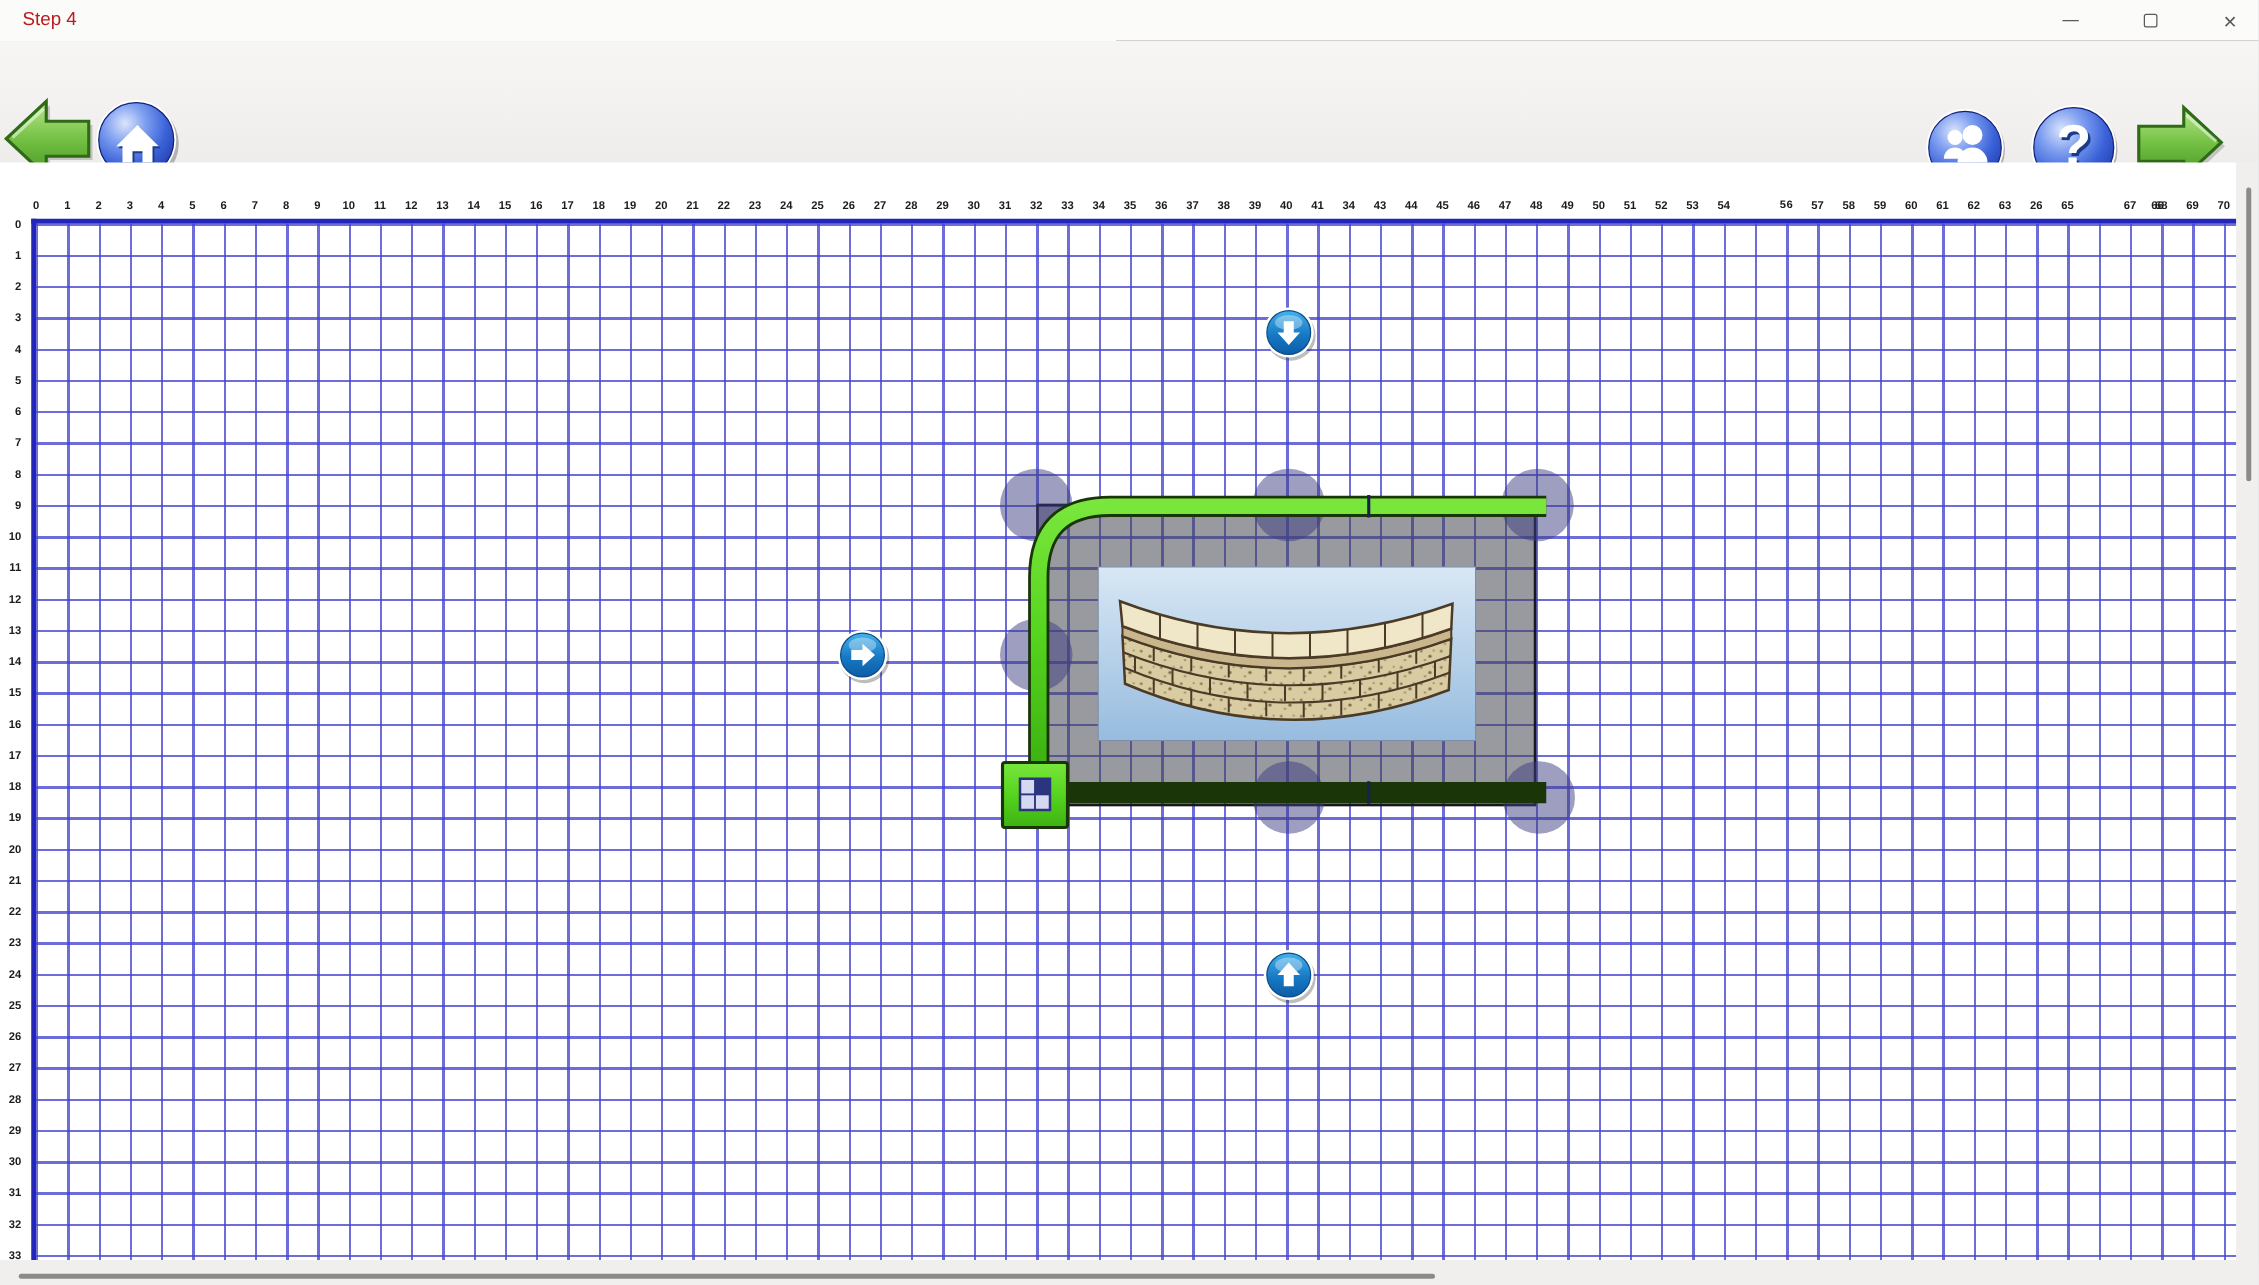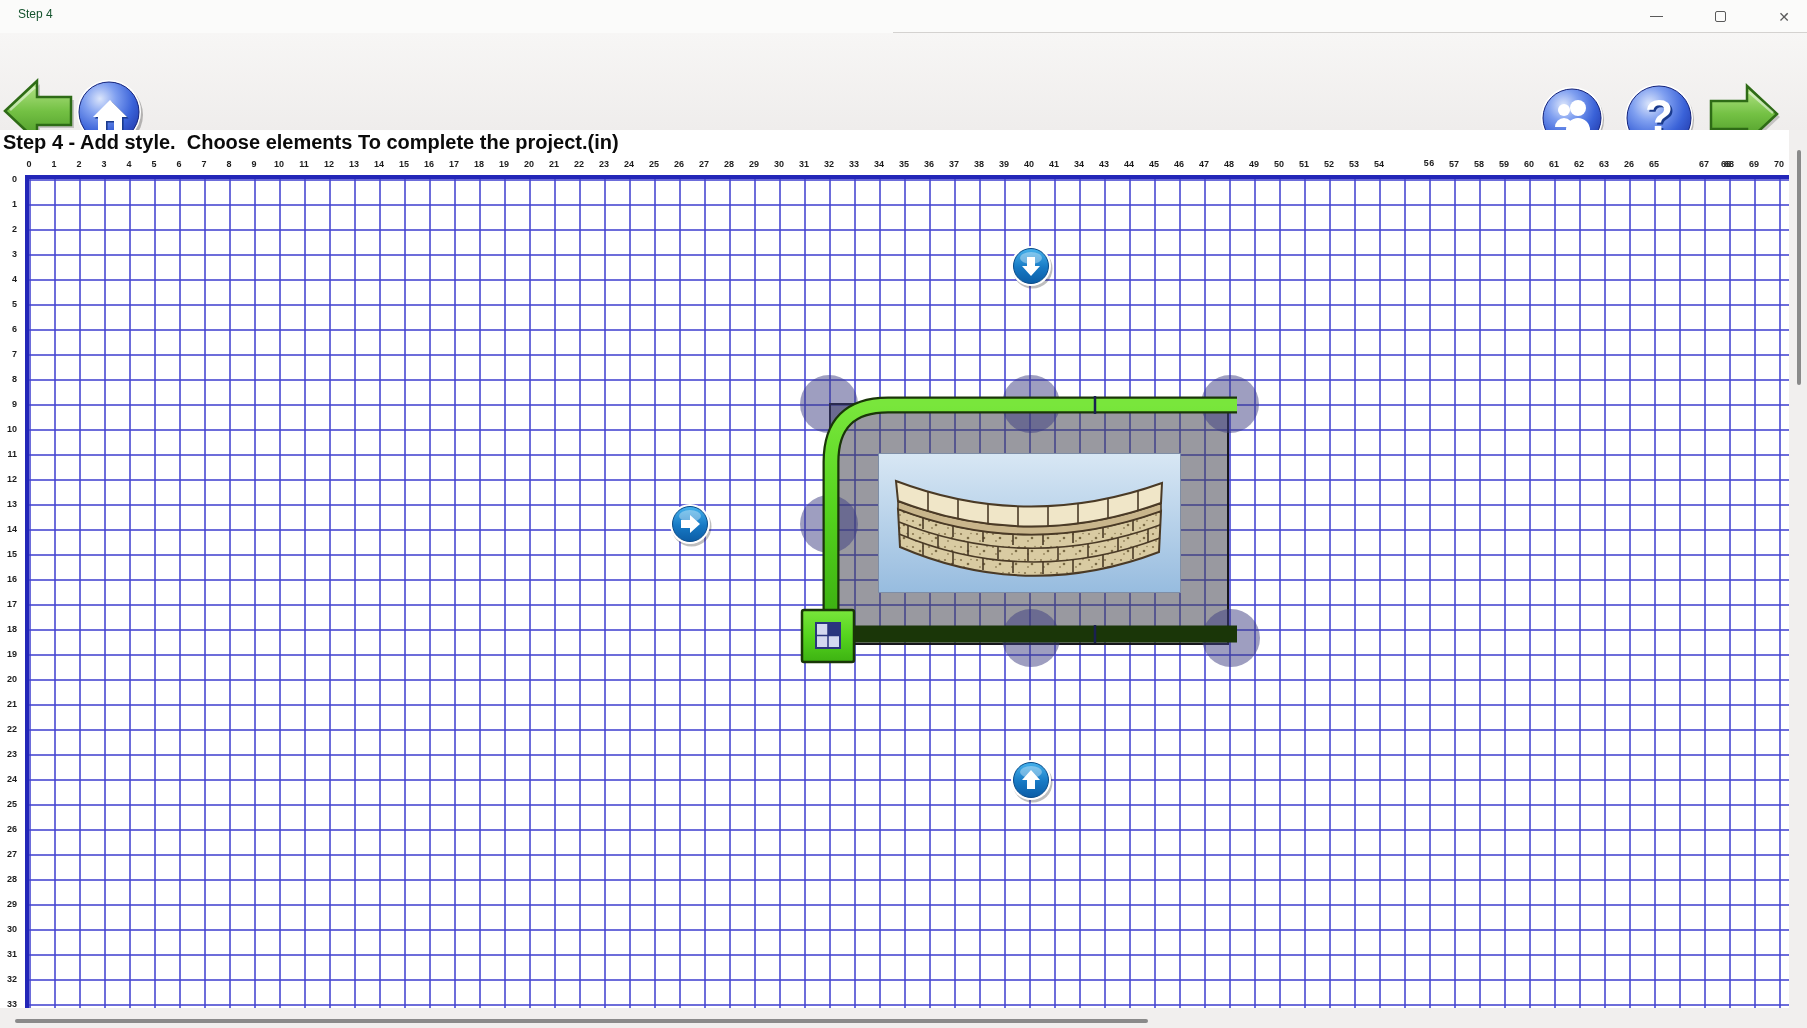--- a/index.html
+++ b/index.html
@@ -2,21 +2,21 @@
 <html><head>
 <meta charset="utf-8">
 <style>
   html,body{margin:0;padding:0;background:#d8d8d8;}
   *{box-sizing:border-box;}
   #app{position:relative;width:1807px;height:1028px;background:#efeeed;overflow:hidden;
        font-family:"Liberation Sans",sans-serif;}
 
   
   .titlebar{position:absolute;left:0;top:0;width:1807px;height:33px;background:#fbfbfa;}
-  .win-title{position:absolute;left:18px;top:7px;font-size:12px;color:#14532d;}
+  .win-title{position:absolute;left:18px;top:7px;font-size:15px;color:#b91c1c;}
   .win-controls{position:absolute;right:8px;top:0;height:33px;display:flex;align-items:center;gap:34px;}
   .wc{width:30px;height:26px;display:flex;align-items:center;justify-content:center;color:#5a5a5a;cursor:pointer;}
   .wc-min{width:13px;height:1.5px;background:#5a5a5a;display:inline-block;}
   .wc-max{width:11px;height:11px;border:1.4px solid #5a5a5a;border-radius:2px;display:inline-block;}
   .wc-close{font-size:14px;line-height:1;}
   .title-sep{position:absolute;left:893px;top:32px;width:914px;height:1px;background:#d4d2d0;}
 
   
   .toolbar{position:absolute;left:0;top:33px;width:1807px;height:97px;
            background:linear-gradient(#f7f6f5,#efedec);}
@@ -120,21 +120,20 @@
     </svg>
 
     <svg class="tb-btn" style="left:1709px;top:50px" width="74" height="68" viewBox="0 0 74 68" data-interactable="true">
       <polygon points="71,34 41,6 41,21 5,21 5,49 41,49 41,62" fill="rgba(0,0,0,0.18)" data-interactable="false"></polygon>
       <polygon points="68,31 38,3 38,18 2,18 2,46 38,46 38,59" fill="url(#gArr)" stroke="#2e6b16" stroke-width="2.5" data-interactable="false"></polygon>
       <polyline points="64,30 40,9" stroke="rgba(255,255,255,0.5)" stroke-width="2.5" fill="none" data-interactable="false"></polyline>
     </svg>
   </div>
 
   <div class="doc" data-interactable="false"></div>
-  <div class="heading" data-interactable="false">Step 4 - Add style.  Choose elements To complete the project.(in)</div>
 
   <div class="ruler-top" data-interactable="false">
       <span data-interactable="false" style="left: 15px;">0</span>
       <span data-interactable="false" style="left: 40px;">1</span>
       <span data-interactable="false" style="left: 65px;">2</span>
       <span data-interactable="false" style="left: 90px;">3</span>
       <span data-interactable="false" style="left: 115px;">4</span>
       <span data-interactable="false" style="left: 140px;">5</span>
       <span data-interactable="false" style="left: 165px;">6</span>
       <span data-interactable="false" style="left: 190px;">7</span>

